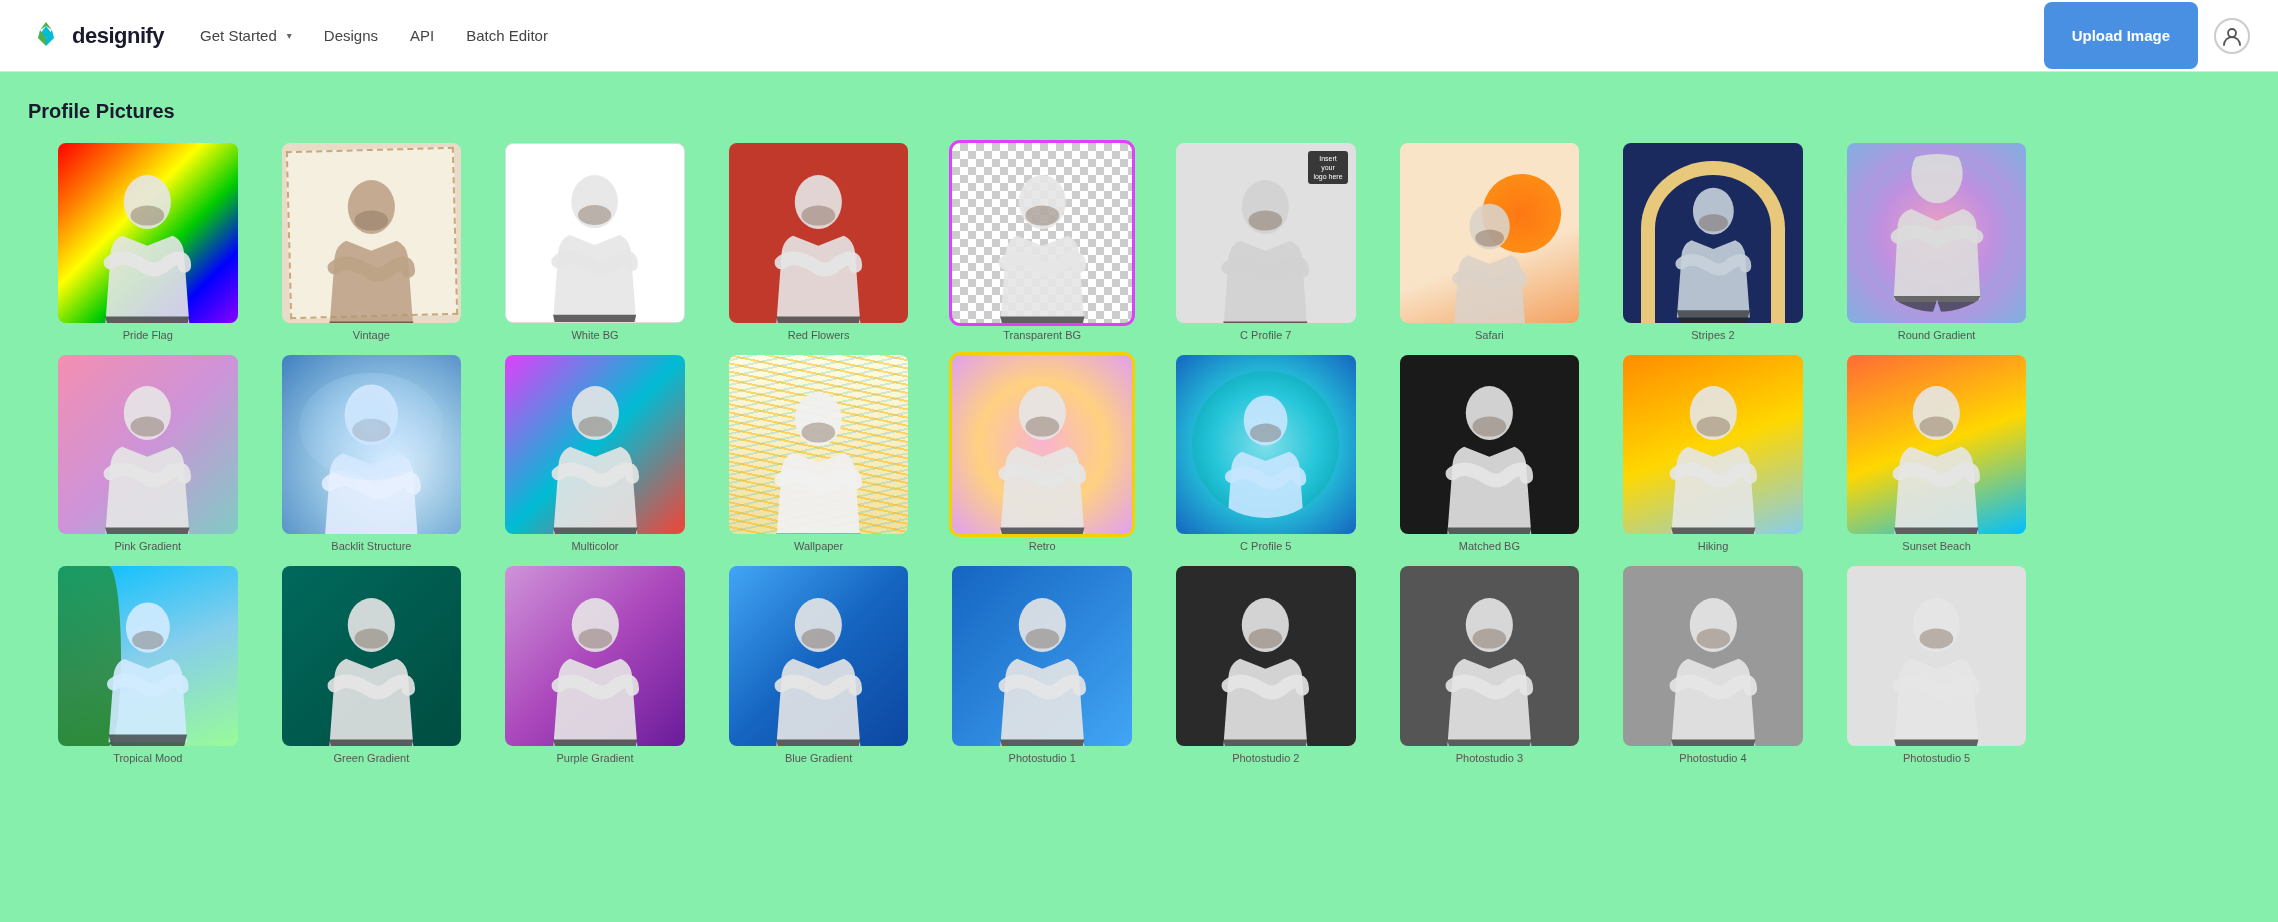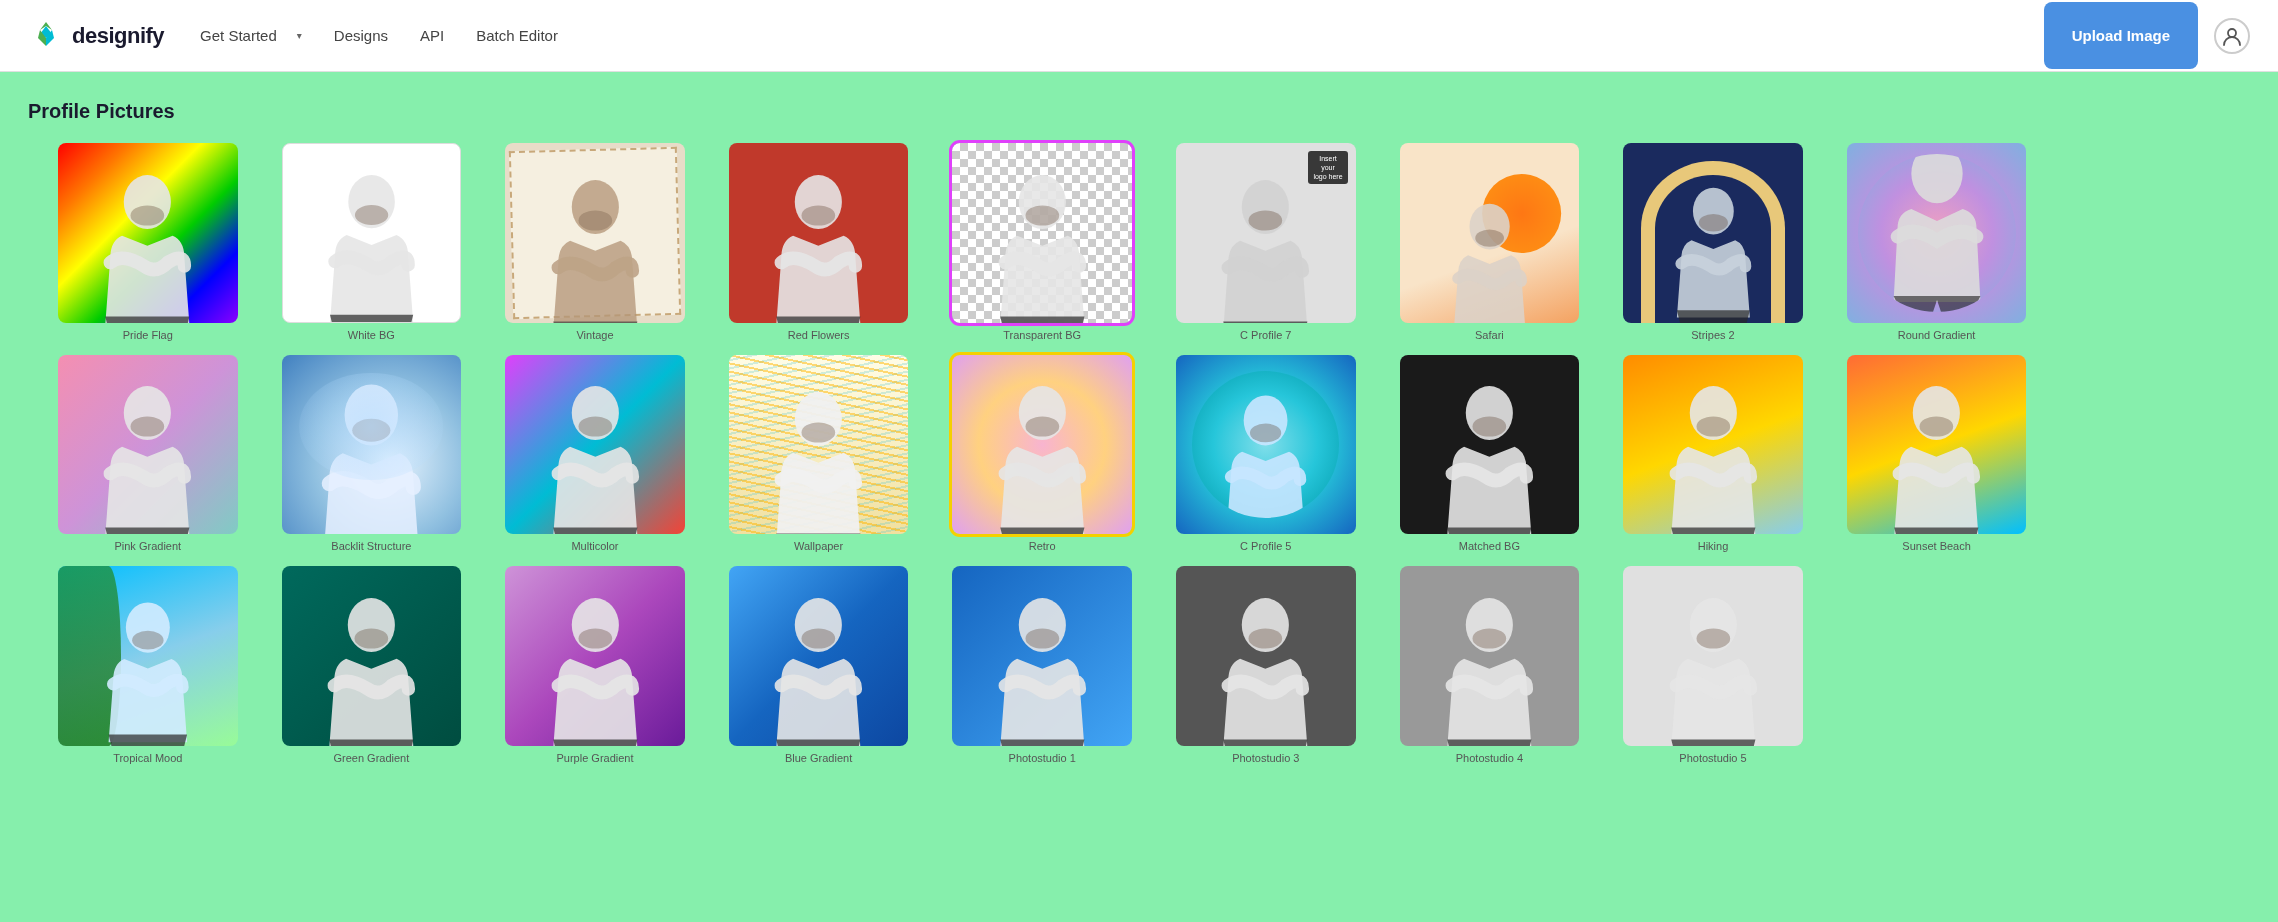--- a/index.html
+++ b/index.html
@@ -39,21 +39,21 @@
       align-items: center;
       gap: 32px;
       flex: 1;
     }
     .nav-item {
       font-size: 15px;
       color: #444;
       cursor: pointer;
       display: flex;
       align-items: center;
-      gap: 20px;
+      gap: 10px;
       font-weight: 500;
       text-decoration: none;
       justify-content: space-between;
     }
     .nav-dropdown-arrow {
       font-size: 10px;
       color: #666;
     }
     .header-right {
       display: flex;
@@ -235,61 +235,61 @@
 
       <path d="M18 58 Q25 52 38 60 Q45 65 52 58 Q62 52 62 60" stroke="rgba(230,230,230,0.9)" stroke-width="8" fill="none" stroke-linecap="round"></path>
 
       <path d="M15 90 L20 110 L38 110 L40 98 L42 110 L60 110 L65 90 Z" fill="rgba(40,40,40,0.7)"></path>
     </svg></div>
         </div>
       </div>
       <span class="card-label">Pride Flag</span>
     </div>
       <div class="card">
+      <div class="card-img bg-vintage ">
+
+        <div style="position:absolute;inset:6px;background:#f5efe0;border:2px dashed #c8a87a;transform:rotate(-1.5deg);"></div>
+        <div style="position:absolute;inset:0;display:flex;align-items:flex-end;justify-content:center;">
+          <div style="width:75%;height:85%;opacity:0.85;">
+    <svg viewBox="0 0 80 110" xmlns="http://www.w3.org/2000/svg">
+
+      <ellipse cx="40" cy="22" rx="14" ry="16" fill="rgba(180,150,120,0.9)"></ellipse>
+
+      <ellipse cx="40" cy="30" rx="10" ry="6" fill="rgba(80,50,30,0.3)"></ellipse>
+
+      <path d="M18 55 Q18 45 25 42 L40 48 L55 42 Q62 45 62 55 L65 95 L15 95 Z" fill="rgba(180,150,120,0.9)"></path>
+
+      <path d="M18 58 Q25 52 38 60 Q45 65 52 58 Q62 52 62 60" stroke="rgba(180,150,120,0.9)" stroke-width="8" fill="none" stroke-linecap="round"></path>
+
+      <path d="M15 90 L20 110 L38 110 L40 98 L42 110 L60 110 L65 90 Z" fill="rgba(40,40,40,0.7)"></path>
+    </svg></div>
+        </div>
+      </div>
+      <span class="card-label">Vintage</span>
+    </div>
+      <div class="card">
       <div class="card-img bg-white ">
 
         <div style="position:absolute;inset:0;display:flex;align-items:flex-end;justify-content:center;">
           <div style="width:75%;height:88%;">
     <svg viewBox="0 0 80 110" xmlns="http://www.w3.org/2000/svg">
 
       <ellipse cx="40" cy="22" rx="14" ry="16" fill="rgba(230,230,230,0.9)"></ellipse>
 
       <ellipse cx="40" cy="30" rx="10" ry="6" fill="rgba(80,50,30,0.3)"></ellipse>
 
       <path d="M18 55 Q18 45 25 42 L40 48 L55 42 Q62 45 62 55 L65 95 L15 95 Z" fill="rgba(230,230,230,0.9)"></path>
 
       <path d="M18 58 Q25 52 38 60 Q45 65 52 58 Q62 52 62 60" stroke="rgba(230,230,230,0.9)" stroke-width="8" fill="none" stroke-linecap="round"></path>
 
       <path d="M15 90 L20 110 L38 110 L40 98 L42 110 L60 110 L65 90 Z" fill="rgba(40,40,40,0.7)"></path>
     </svg></div>
         </div>
       </div>
       <span class="card-label">White BG</span>
-    </div>
-      <div class="card">
-      <div class="card-img bg-vintage ">
-
-        <div style="position:absolute;inset:6px;background:#f5efe0;border:2px dashed #c8a87a;transform:rotate(-1.5deg);"></div>
-        <div style="position:absolute;inset:0;display:flex;align-items:flex-end;justify-content:center;">
-          <div style="width:75%;height:85%;opacity:0.85;">
-    <svg viewBox="0 0 80 110" xmlns="http://www.w3.org/2000/svg">
-
-      <ellipse cx="40" cy="22" rx="14" ry="16" fill="rgba(180,150,120,0.9)"></ellipse>
-
-      <ellipse cx="40" cy="30" rx="10" ry="6" fill="rgba(80,50,30,0.3)"></ellipse>
-
-      <path d="M18 55 Q18 45 25 42 L40 48 L55 42 Q62 45 62 55 L65 95 L15 95 Z" fill="rgba(180,150,120,0.9)"></path>
-
-      <path d="M18 58 Q25 52 38 60 Q45 65 52 58 Q62 52 62 60" stroke="rgba(180,150,120,0.9)" stroke-width="8" fill="none" stroke-linecap="round"></path>
-
-      <path d="M15 90 L20 110 L38 110 L40 98 L42 110 L60 110 L65 90 Z" fill="rgba(40,40,40,0.7)"></path>
-    </svg></div>
-        </div>
-      </div>
-      <span class="card-label">Vintage</span>
     </div>
       <div class="card">
       <div class="card-img bg-redflowers ">
 
         <div style="position:absolute;inset:0;display:flex;align-items:flex-end;justify-content:center;">
           <div style="width:75%;height:88%;">
     <svg viewBox="0 0 80 110" xmlns="http://www.w3.org/2000/svg">
 
       <ellipse cx="40" cy="22" rx="14" ry="16" fill="rgba(230,230,230,0.9)"></ellipse>
 
@@ -712,20 +712,41 @@
 
       <path d="M18 58 Q25 52 38 60 Q45 65 52 58 Q62 52 62 60" stroke="rgba(230,230,230,0.9)" stroke-width="8" fill="none" stroke-linecap="round"></path>
 
       <path d="M15 90 L20 110 L38 110 L40 98 L42 110 L60 110 L65 90 Z" fill="rgba(40,40,40,0.7)"></path>
     </svg></div>
         </div>
       </div>
       <span class="card-label">Photostudio 1</span>
     </div>
       <div class="card">
+      <div class="card-img bg-photostudio2 ">
+
+        <div style="position:absolute;inset:0;display:flex;align-items:flex-end;justify-content:center;">
+          <div style="width:75%;height:88%;">
+    <svg viewBox="0 0 80 110" xmlns="http://www.w3.org/2000/svg">
+
+      <ellipse cx="40" cy="22" rx="14" ry="16" fill="rgba(230,230,230,0.9)"></ellipse>
+
+      <ellipse cx="40" cy="30" rx="10" ry="6" fill="rgba(80,50,30,0.3)"></ellipse>
+
+      <path d="M18 55 Q18 45 25 42 L40 48 L55 42 Q62 45 62 55 L65 95 L15 95 Z" fill="rgba(230,230,230,0.9)"></path>
+
+      <path d="M18 58 Q25 52 38 60 Q45 65 52 58 Q62 52 62 60" stroke="rgba(230,230,230,0.9)" stroke-width="8" fill="none" stroke-linecap="round"></path>
+
+      <path d="M15 90 L20 110 L38 110 L40 98 L42 110 L60 110 L65 90 Z" fill="rgba(40,40,40,0.7)"></path>
+    </svg></div>
+        </div>
+      </div>
+      <span class="card-label">Photostudio 2</span>
+    </div>
+      <div class="card">
       <div class="card-img bg-photostudio3 ">
 
         <div style="position:absolute;inset:0;display:flex;align-items:flex-end;justify-content:center;">
           <div style="width:75%;height:88%;">
     <svg viewBox="0 0 80 110" xmlns="http://www.w3.org/2000/svg">
 
       <ellipse cx="40" cy="22" rx="14" ry="16" fill="rgba(230,230,230,0.9)"></ellipse>
 
       <ellipse cx="40" cy="30" rx="10" ry="6" fill="rgba(80,50,30,0.3)"></ellipse>
 

